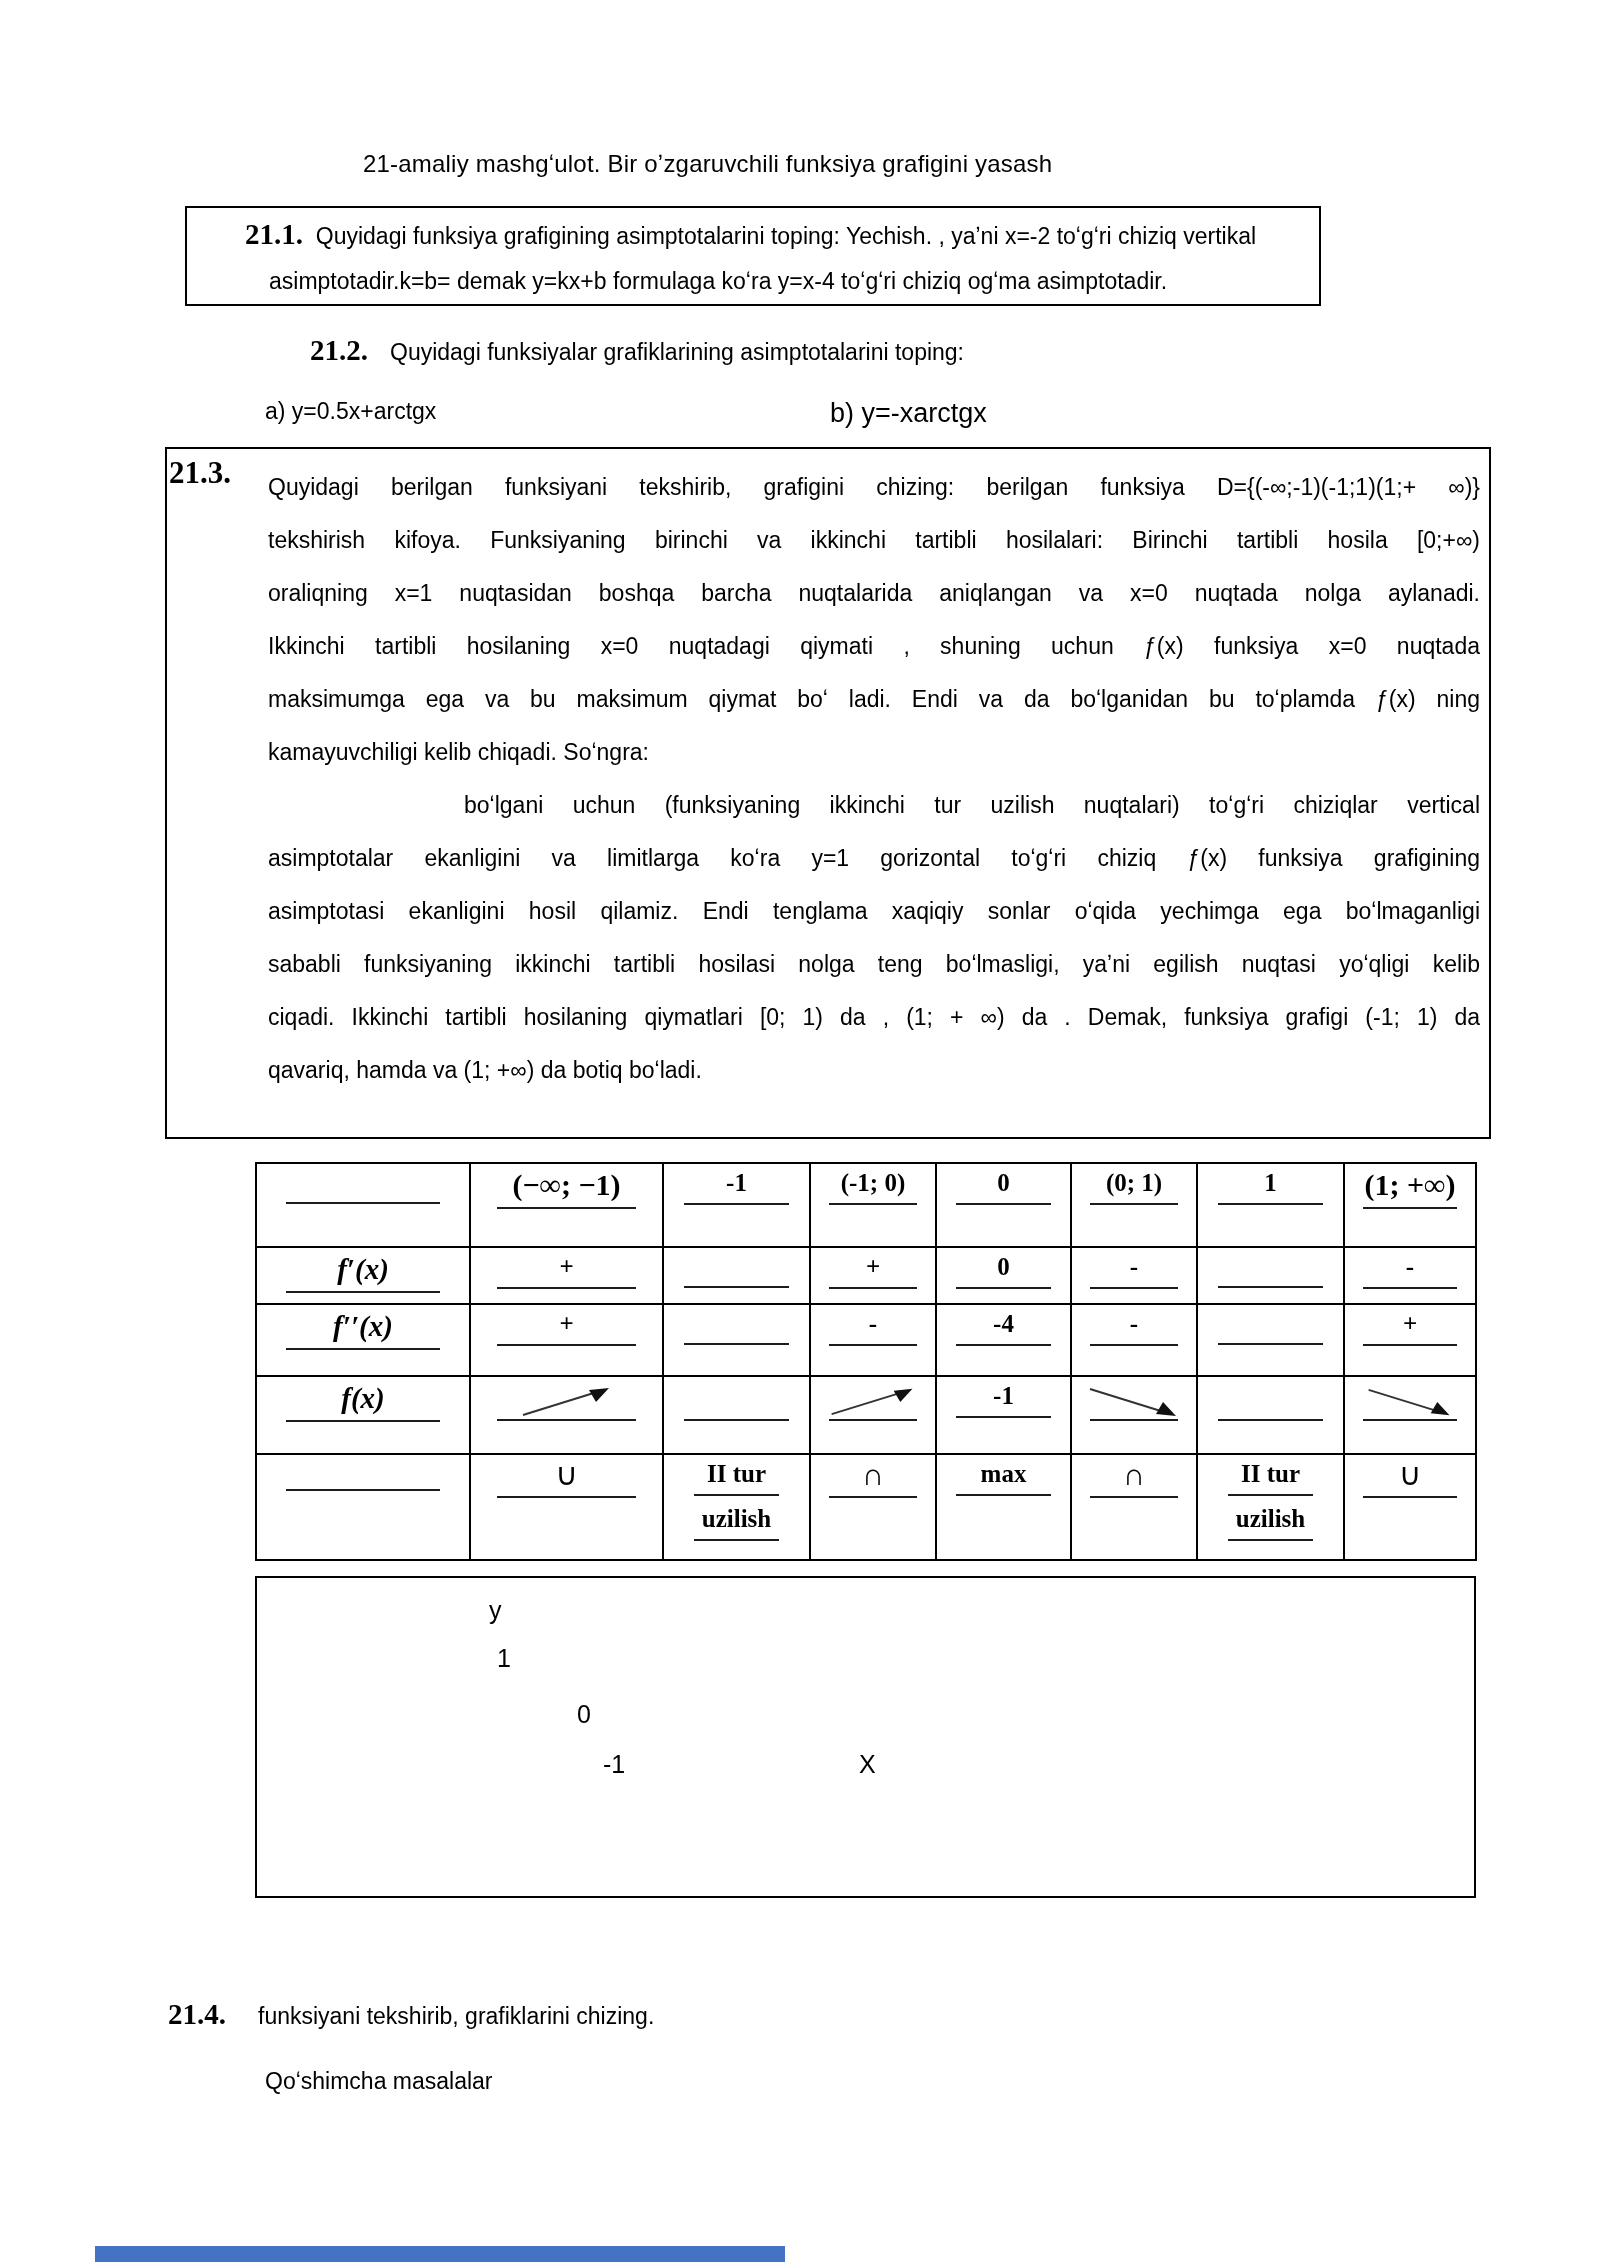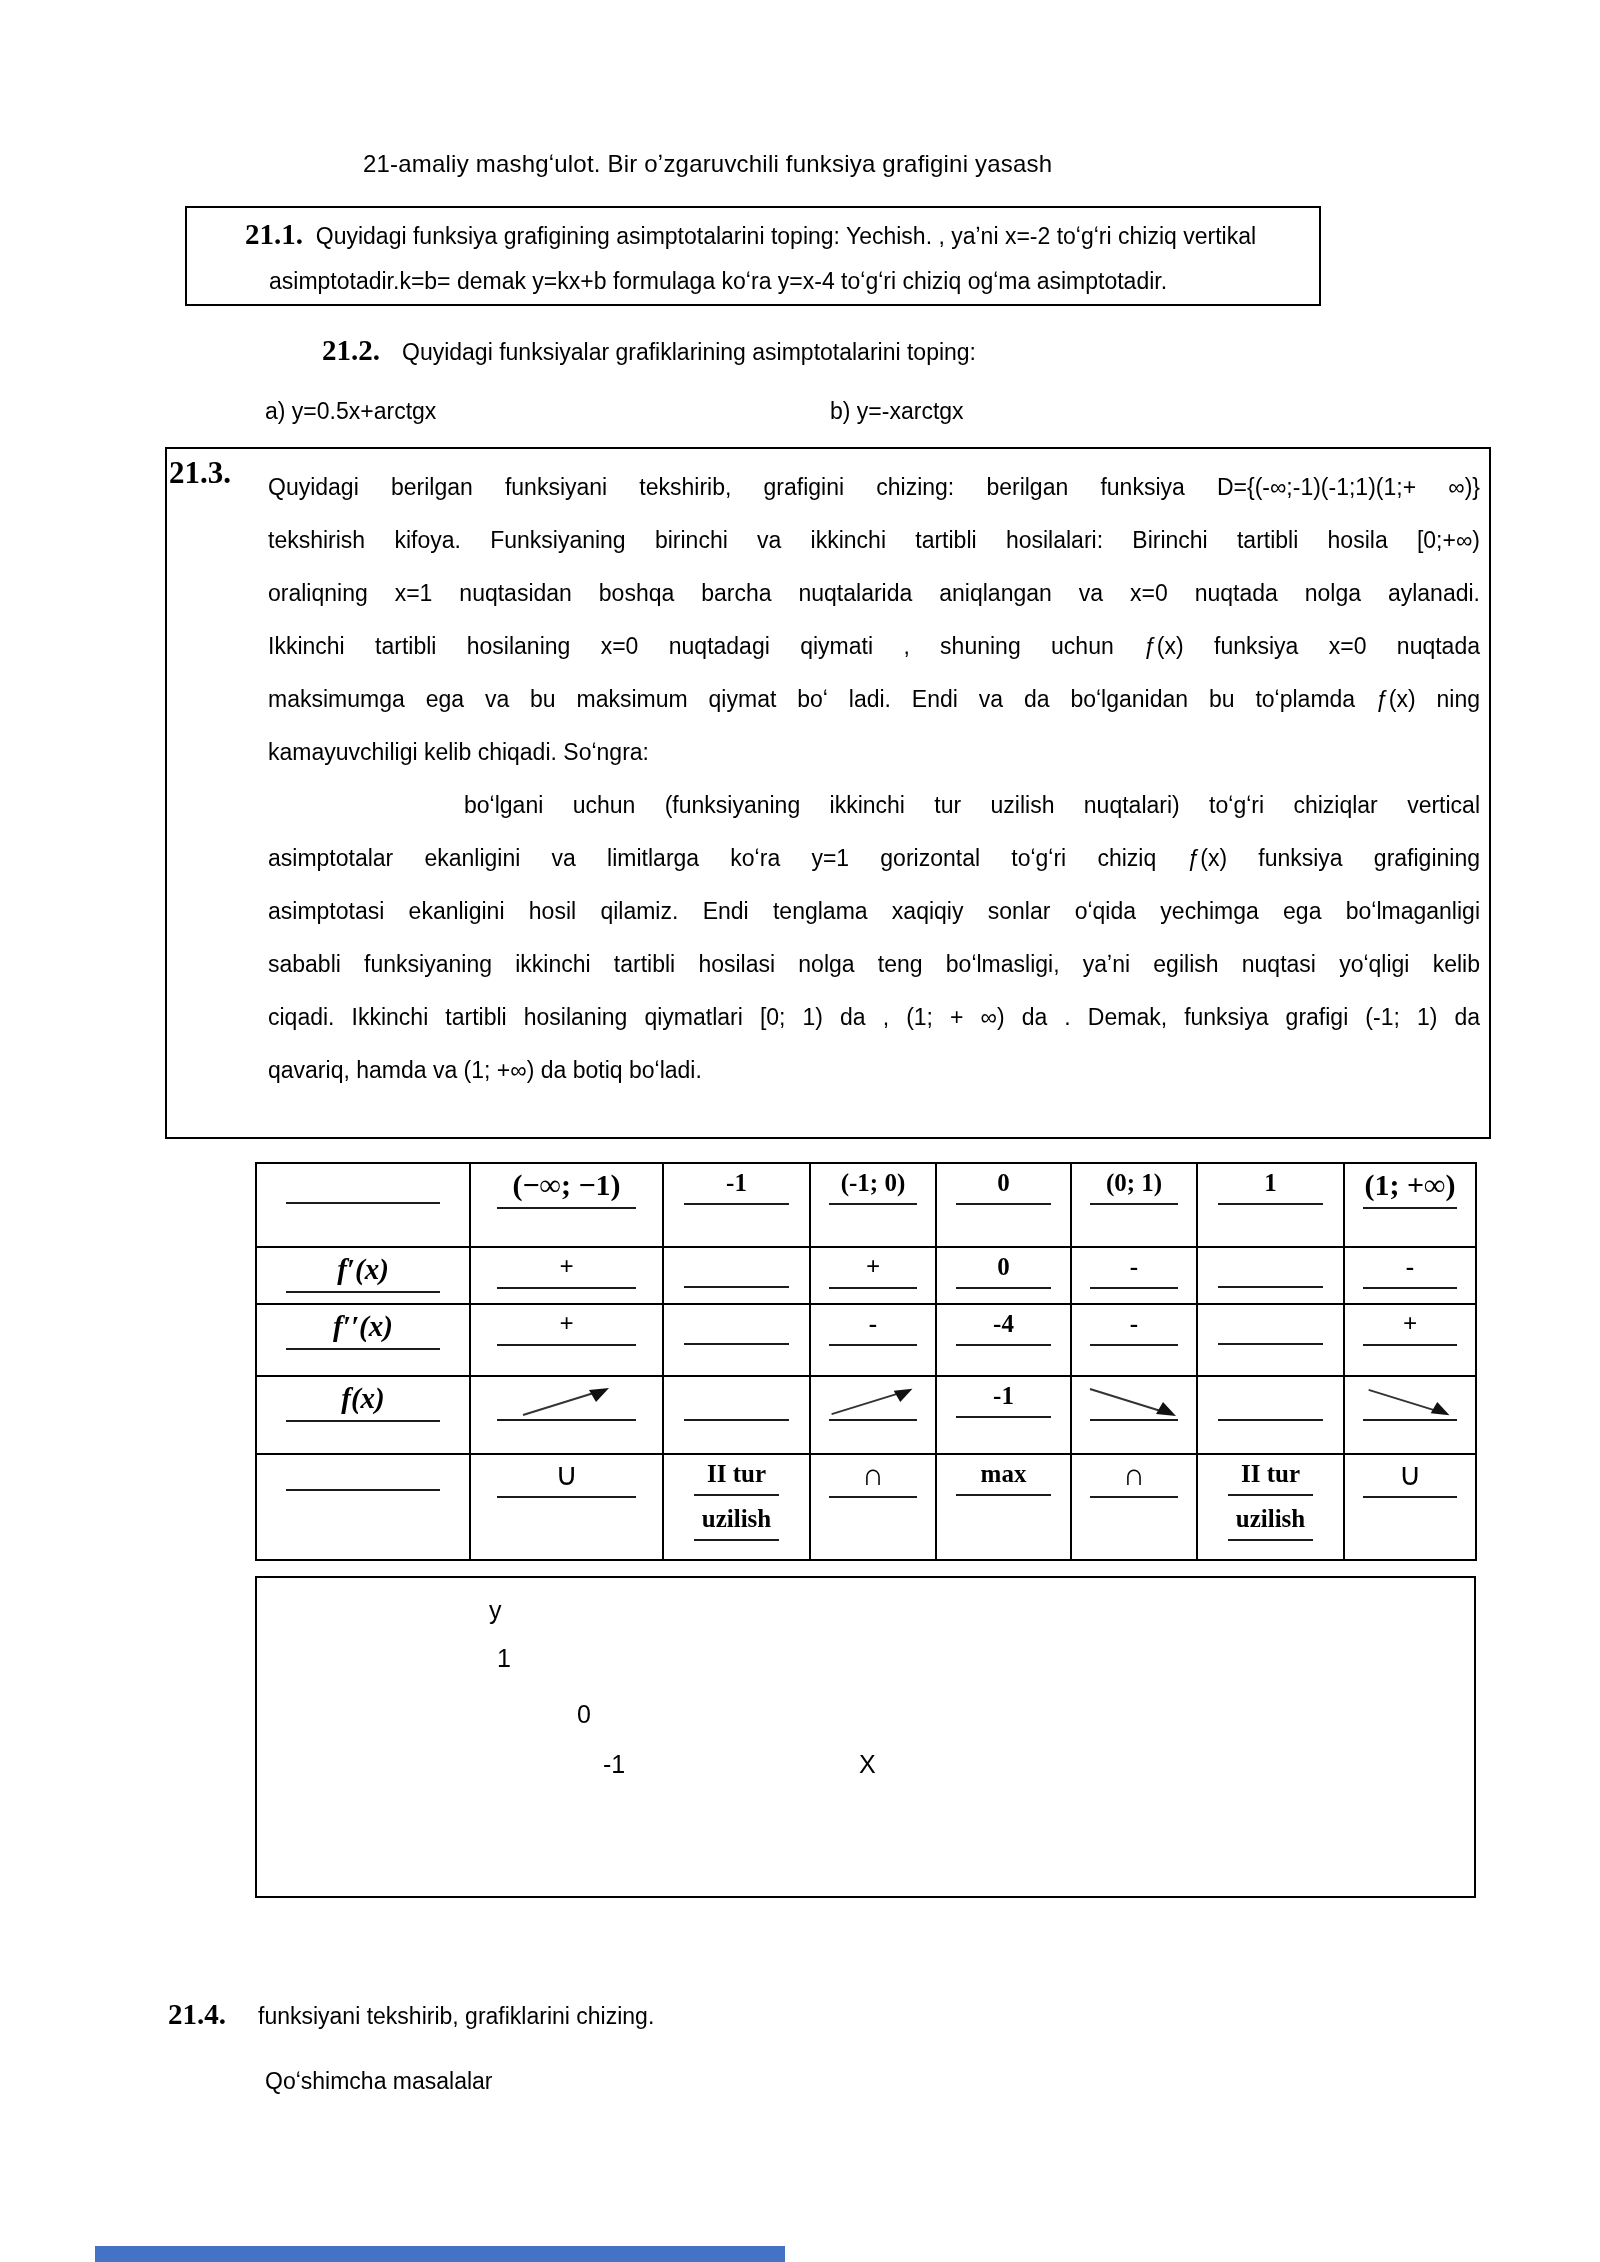--- a/index.html
+++ b/index.html
@@ -12,23 +12,23 @@
   .doc-title{left:363px;top:150px;font-size:24px;letter-spacing:.2px;}
   
   .secnum{font-family:"Liberation Serif",serif;font-weight:bold;font-size:29px;}
   .bodytext{font-size:23px;}
   
   .box1{left:185px;top:206px;width:1136px;height:100px;border:2px solid #000;box-sizing:border-box;}
   .box1 .l1{position:absolute;left:58px;top:10px;white-space:nowrap;}
   .box1 .l2{position:absolute;left:82px;top:60px;white-space:nowrap;}
   
   .s212-head{left:310px;top:334px;white-space:nowrap;}
-  .s212-head .secnum{margin-right:22px;margin-left:12px;}
+  .s212-head .secnum{margin-right:22px;}
   .item-a{left:265px;top:398px;font-size:23px;white-space:nowrap;}
-  .item-b{left:830px;top:398px;font-size:23px;white-space:nowrap;}
+  .item-b{left:830px;top:398px;font-size:27px;white-space:nowrap;}
   
   .box3{left:165px;top:447px;width:1326px;height:692px;border:2px solid #000;box-sizing:border-box;}
   .box3 .num{position:absolute;left:2px;top:6px;font-size:31px;}
   .p213{position:absolute;left:101px;top:12px;width:1212px;}
   .p213 .ln{font-size:23px;line-height:53px;height:53px;white-space:nowrap;overflow:visible;}
   .p213 .just{white-space:normal;text-align:justify;text-align-last:justify;}
   .p213 .indent{padding-left:196px;box-sizing:border-box;}
   
   .ftable-wrap{left:255px;top:1162px;}
   table.ftable{border-collapse:collapse;table-layout:fixed;width:1220px;}

